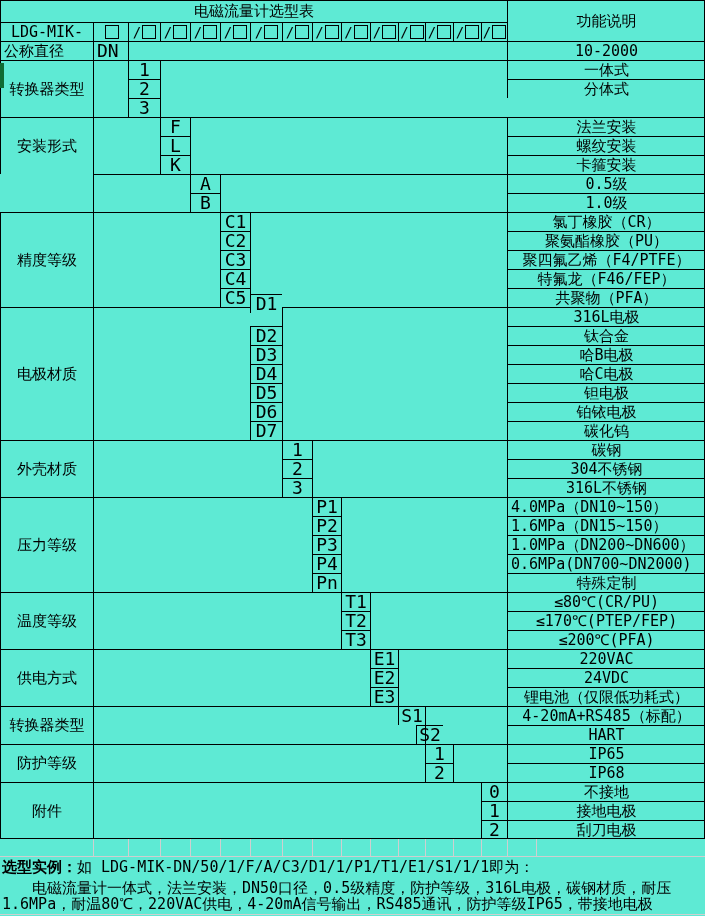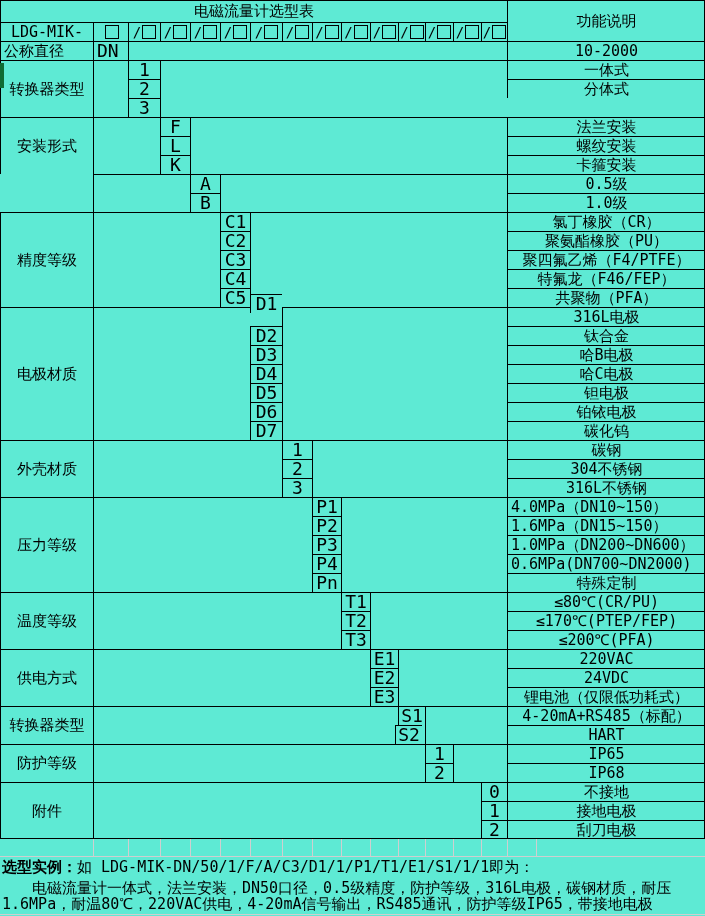--- a/index.html
+++ b/index.html
@@ -189,21 +189,21 @@
   <div class="c code" style="left:370px;top:668px;width:28px;height:19px">E2</div>
   <div class="c code" style="left:370px;top:687px;width:28px;height:19px">E3</div>
   <div class="c" style="left:398px;top:649px;width:109px;height:57px"></div>
   <div class="c fn" style="top:649px">220VAC</div>
   <div class="c fn" style="top:668px">24VDC</div>
   <div class="c fn" style="top:687px">锂电池（仅限低功耗式）</div>
 
   <div class="c" style="left:0;top:706px;width:93px;height:38px">转换器类型</div>
   <div class="c" style="left:93px;top:706px;width:305px;height:38px"></div>
   <div class="c code" style="left:398px;top:706px;width:27px;height:19px">S1</div>
-  <div class="c code" style="left:395px;top:725px;width:27px;height:19px">S2</div>
+  <div class="c code" style="left:416px;top:725px;width:27px;height:19px">S2</div>
   <div class="c" style="left:425px;top:706px;width:82px;height:38px"></div>
   <div class="c fn" style="top:706px">4-20mA+RS485（标配）</div>
   <div class="c fn" style="top:725px">HART</div>
 
   <div class="c" style="left:0;top:744px;width:93px;height:38px">防护等级</div>
   <div class="c" style="left:93px;top:744px;width:332px;height:38px"></div>
   <div class="c code" style="left:425px;top:744px;width:28px;height:19px">1</div>
   <div class="c code" style="left:425px;top:763px;width:28px;height:19px">2</div>
   <div class="c" style="left:453px;top:744px;width:54px;height:38px"></div>
   <div class="c fn" style="top:744px">IP65</div>

